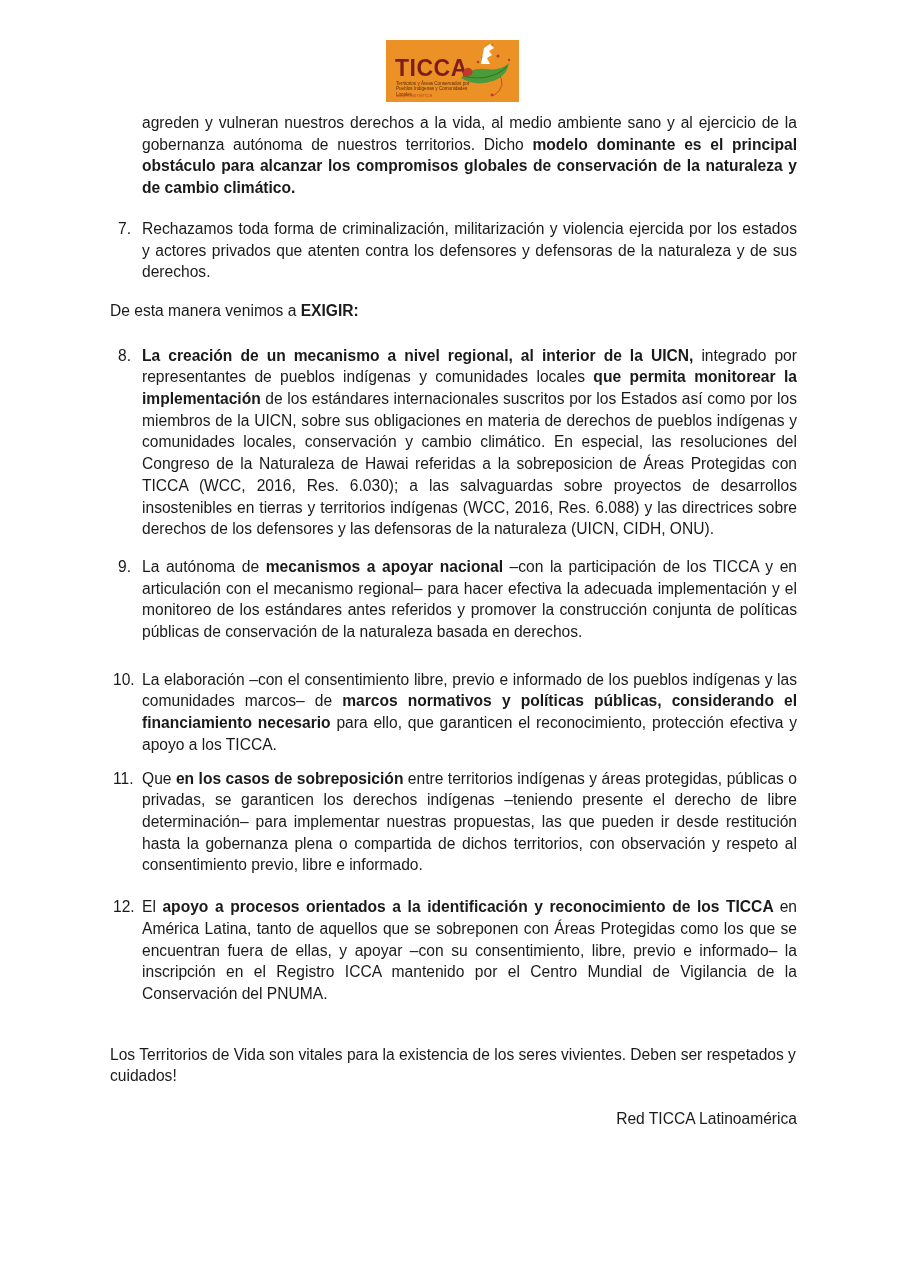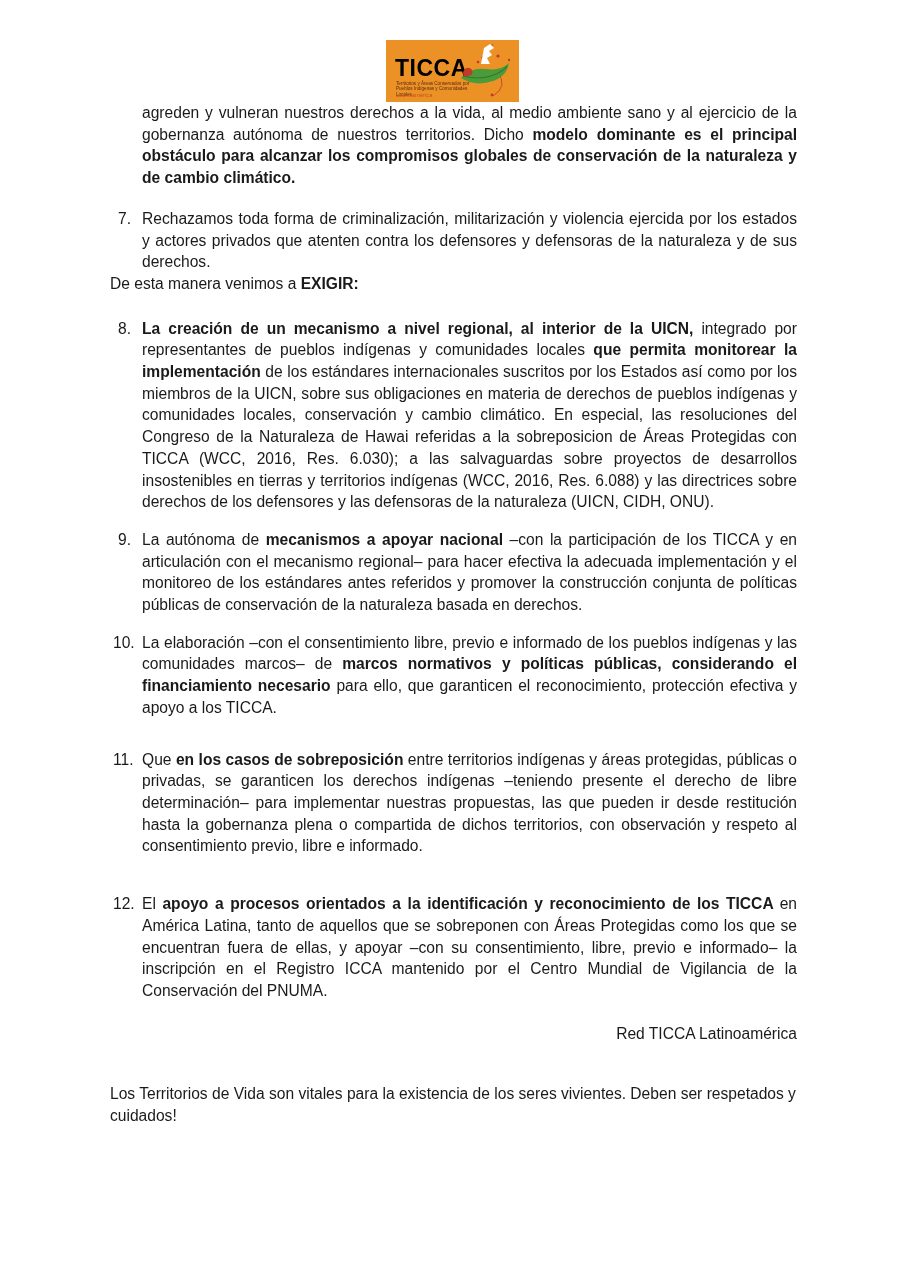--- a/index.html
+++ b/index.html
@@ -34,21 +34,21 @@
     position: relative;
     overflow: hidden;
   }
   .logo-word {
     position: absolute;
     left: 9px;
     top: 17px;
     font-size: 23px;
     font-weight: bold;
     letter-spacing: 0.5px;
-    color: #000000;
+    color: #7f1d1d;
     line-height: 1;
   }
   .logo-tagline {
     position: absolute;
     left: 10px;
     top: 41px;
     width: 78px;
     font-size: 4.6px;
     line-height: 5.4px;
     color: #5A2D12;
@@ -69,36 +69,36 @@
     height: 58px;
   }
 
   
   .para {
     margin: 0;
   }
   .justify { text-align: justify; }
   .hang { padding-left: 32px; }
 
-  .intro      { }
-  .exigir     { }
+  .intro      { margin-top: 10px; }
+  .exigir     { margin-top: 17px; }
   .closing    { margin-top: 39px; }
   .signature  { margin-top: 21px; text-align: right; }
 
   .list-item {
     position: relative;
     padding-left: 32px;
     text-align: justify;
   }
   .li-7  { margin-top: 19px; }
   .li-8  { margin-top: 23px; }
   .li-9  { margin-top: 16px; }
-  .li-10 { margin-top: 16px; }
-  .li-11 { margin-top: 30px; }
-  .li-12 { margin-top: 36px; }
+  .li-10 { margin-top: 26px; }
+  .li-11 { margin-top: 12px; }
+  .li-12 { margin-top: 20px; }
   .num {
     position: absolute;
     top: 0;
   }
   .n1 .num { left: 8px; }
   .n2 .num { left: 3px; }
 
   .b { font-weight: bold; }
 </style>
 </head>
@@ -153,18 +153,18 @@
     <div class="list-item li-11 n2">
       <span class="num">11.</span>
       <span><span>Que </span><span class="b">en los casos de sobreposición </span><span>entre territorios indígenas y áreas protegidas, públicas o privadas, se garanticen los derechos indígenas –teniendo presente el derecho de libre determinación– para implementar nuestras propuestas, las que pueden ir desde restitución hasta la gobernanza plena o compartida de dichos territorios, con observación y respeto al consentimiento previo, libre e informado.</span></span>
     </div>
 
     <div class="list-item li-12 n2">
       <span class="num">12.</span>
       <span><span>El </span><span class="b">apoyo a procesos orientados a la identificación y reconocimiento de los TICCA </span><span>en América Latina, tanto de aquellos que se sobreponen con Áreas Protegidas como los que se encuentran fuera de ellas, y apoyar –con su consentimiento, libre, previo e informado– la inscripción en el Registro ICCA mantenido por el Centro Mundial de Vigilancia de la Conservación del PNUMA.</span></span>
     </div>
 
+    <p class="para closing">Los Territorios de Vida son vitales para la existencia de los seres vivientes. Deben ser respetados y cuidados!</p>
+
     <p class="para signature">Red TICCA Latinoamérica</p>
-
-    <p class="para closing">Los Territorios de Vida son vitales para la existencia de los seres vivientes. Deben ser respetados y cuidados!</p>
 
   </div>
 </div>
 
 </body></html>

